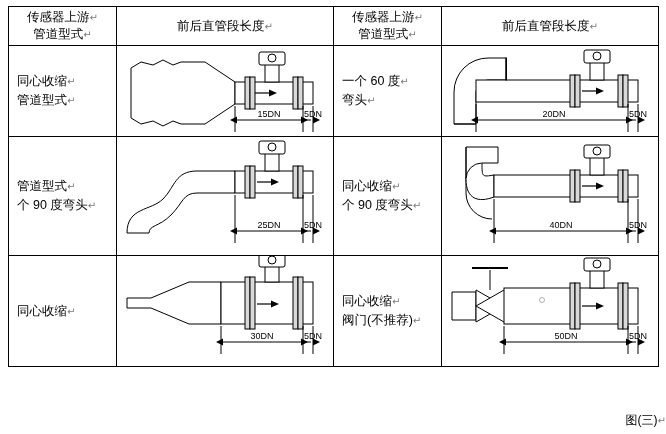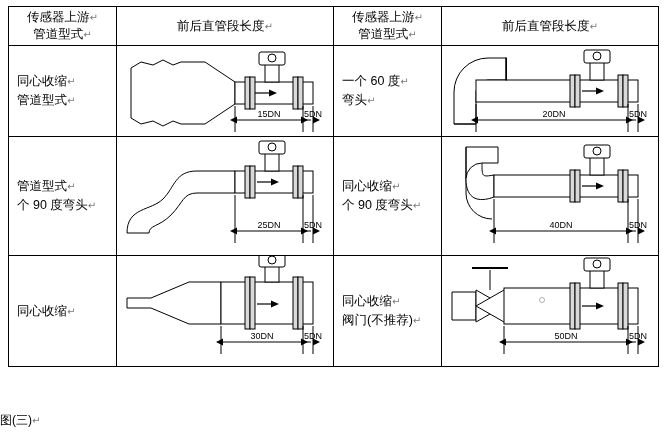--- a/index.html
+++ b/index.html
@@ -37,21 +37,21 @@
     padding:4px 8px;
     text-align:left;
   }
   .figcell{height:1px;}
   .figwrap{position:relative;width:100%;height:100%;}
   svg{display:block;}
   .cap{
     position:absolute;
     left:0;right:0;
     top:412px;
-    text-align:left;
+    text-align:right;
     font-size:12px;
   }
   .pilcrow{color:#7a7a7a;font-size:10px;}
   .rowh-1{height:90px;margin-left:44px;}
   .rowh-2{height:118px;}
   .rowh-3{height:110px;}
 </style>
 </head>
 <body>
 

